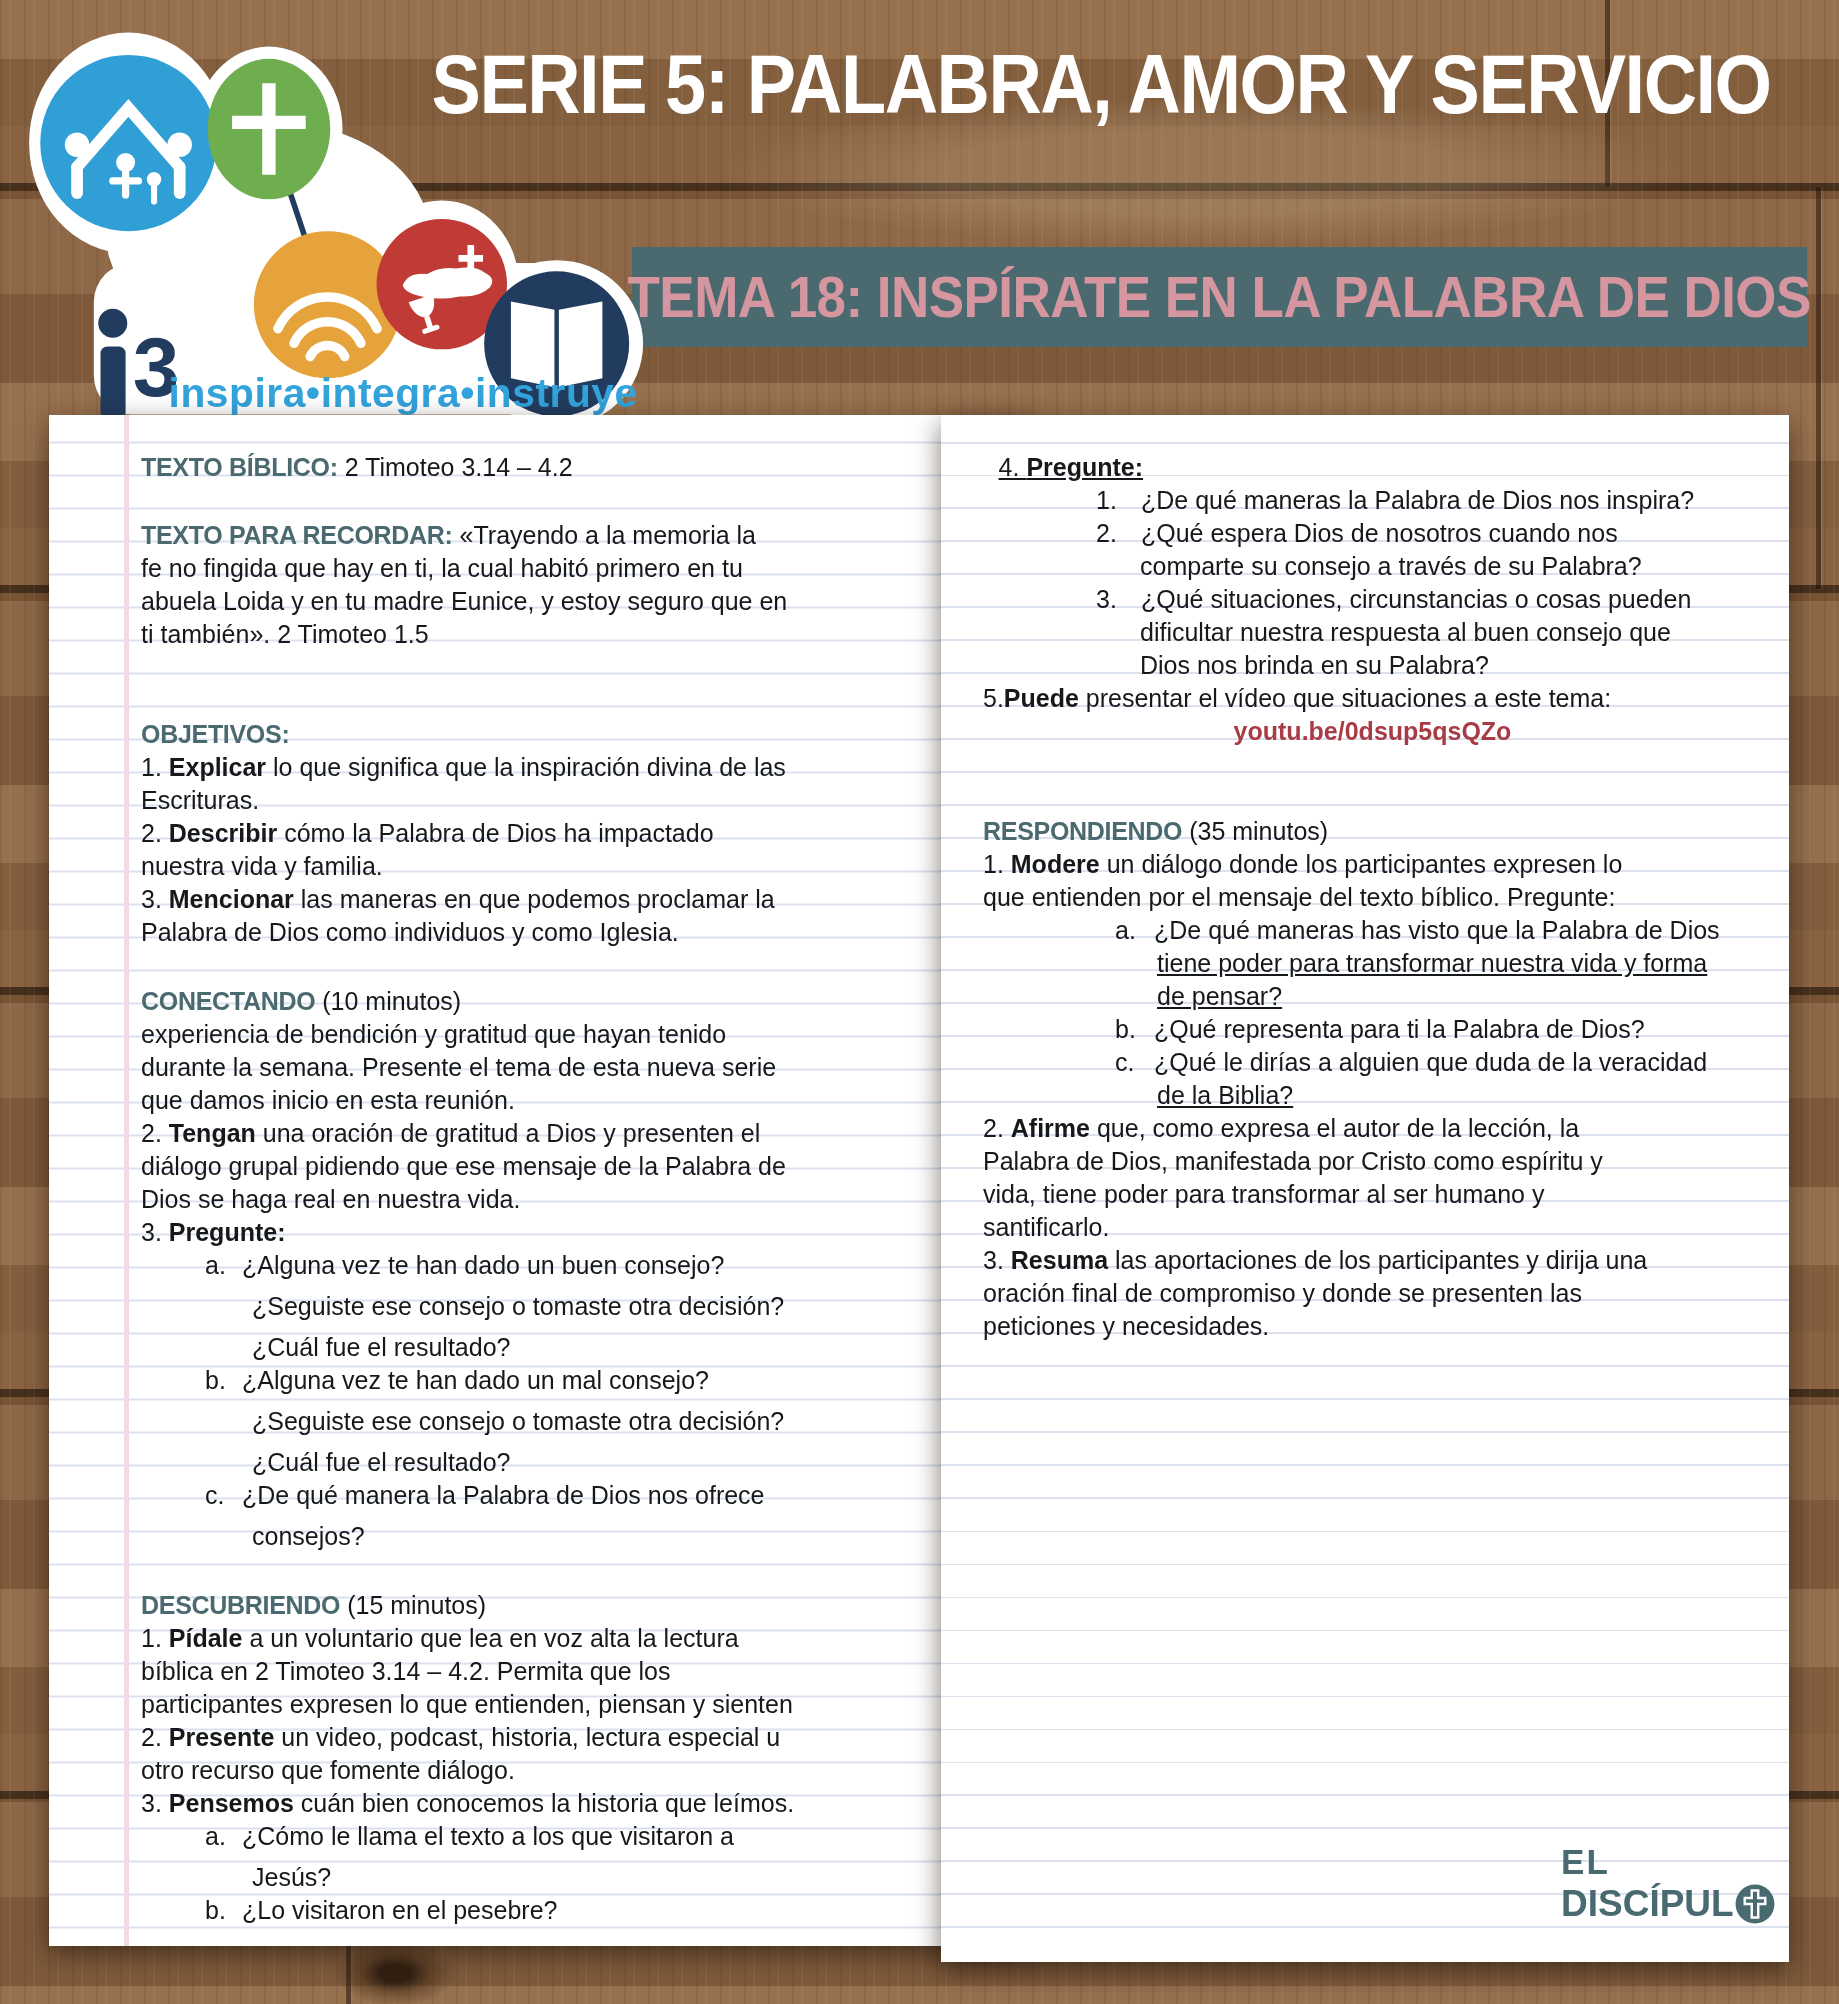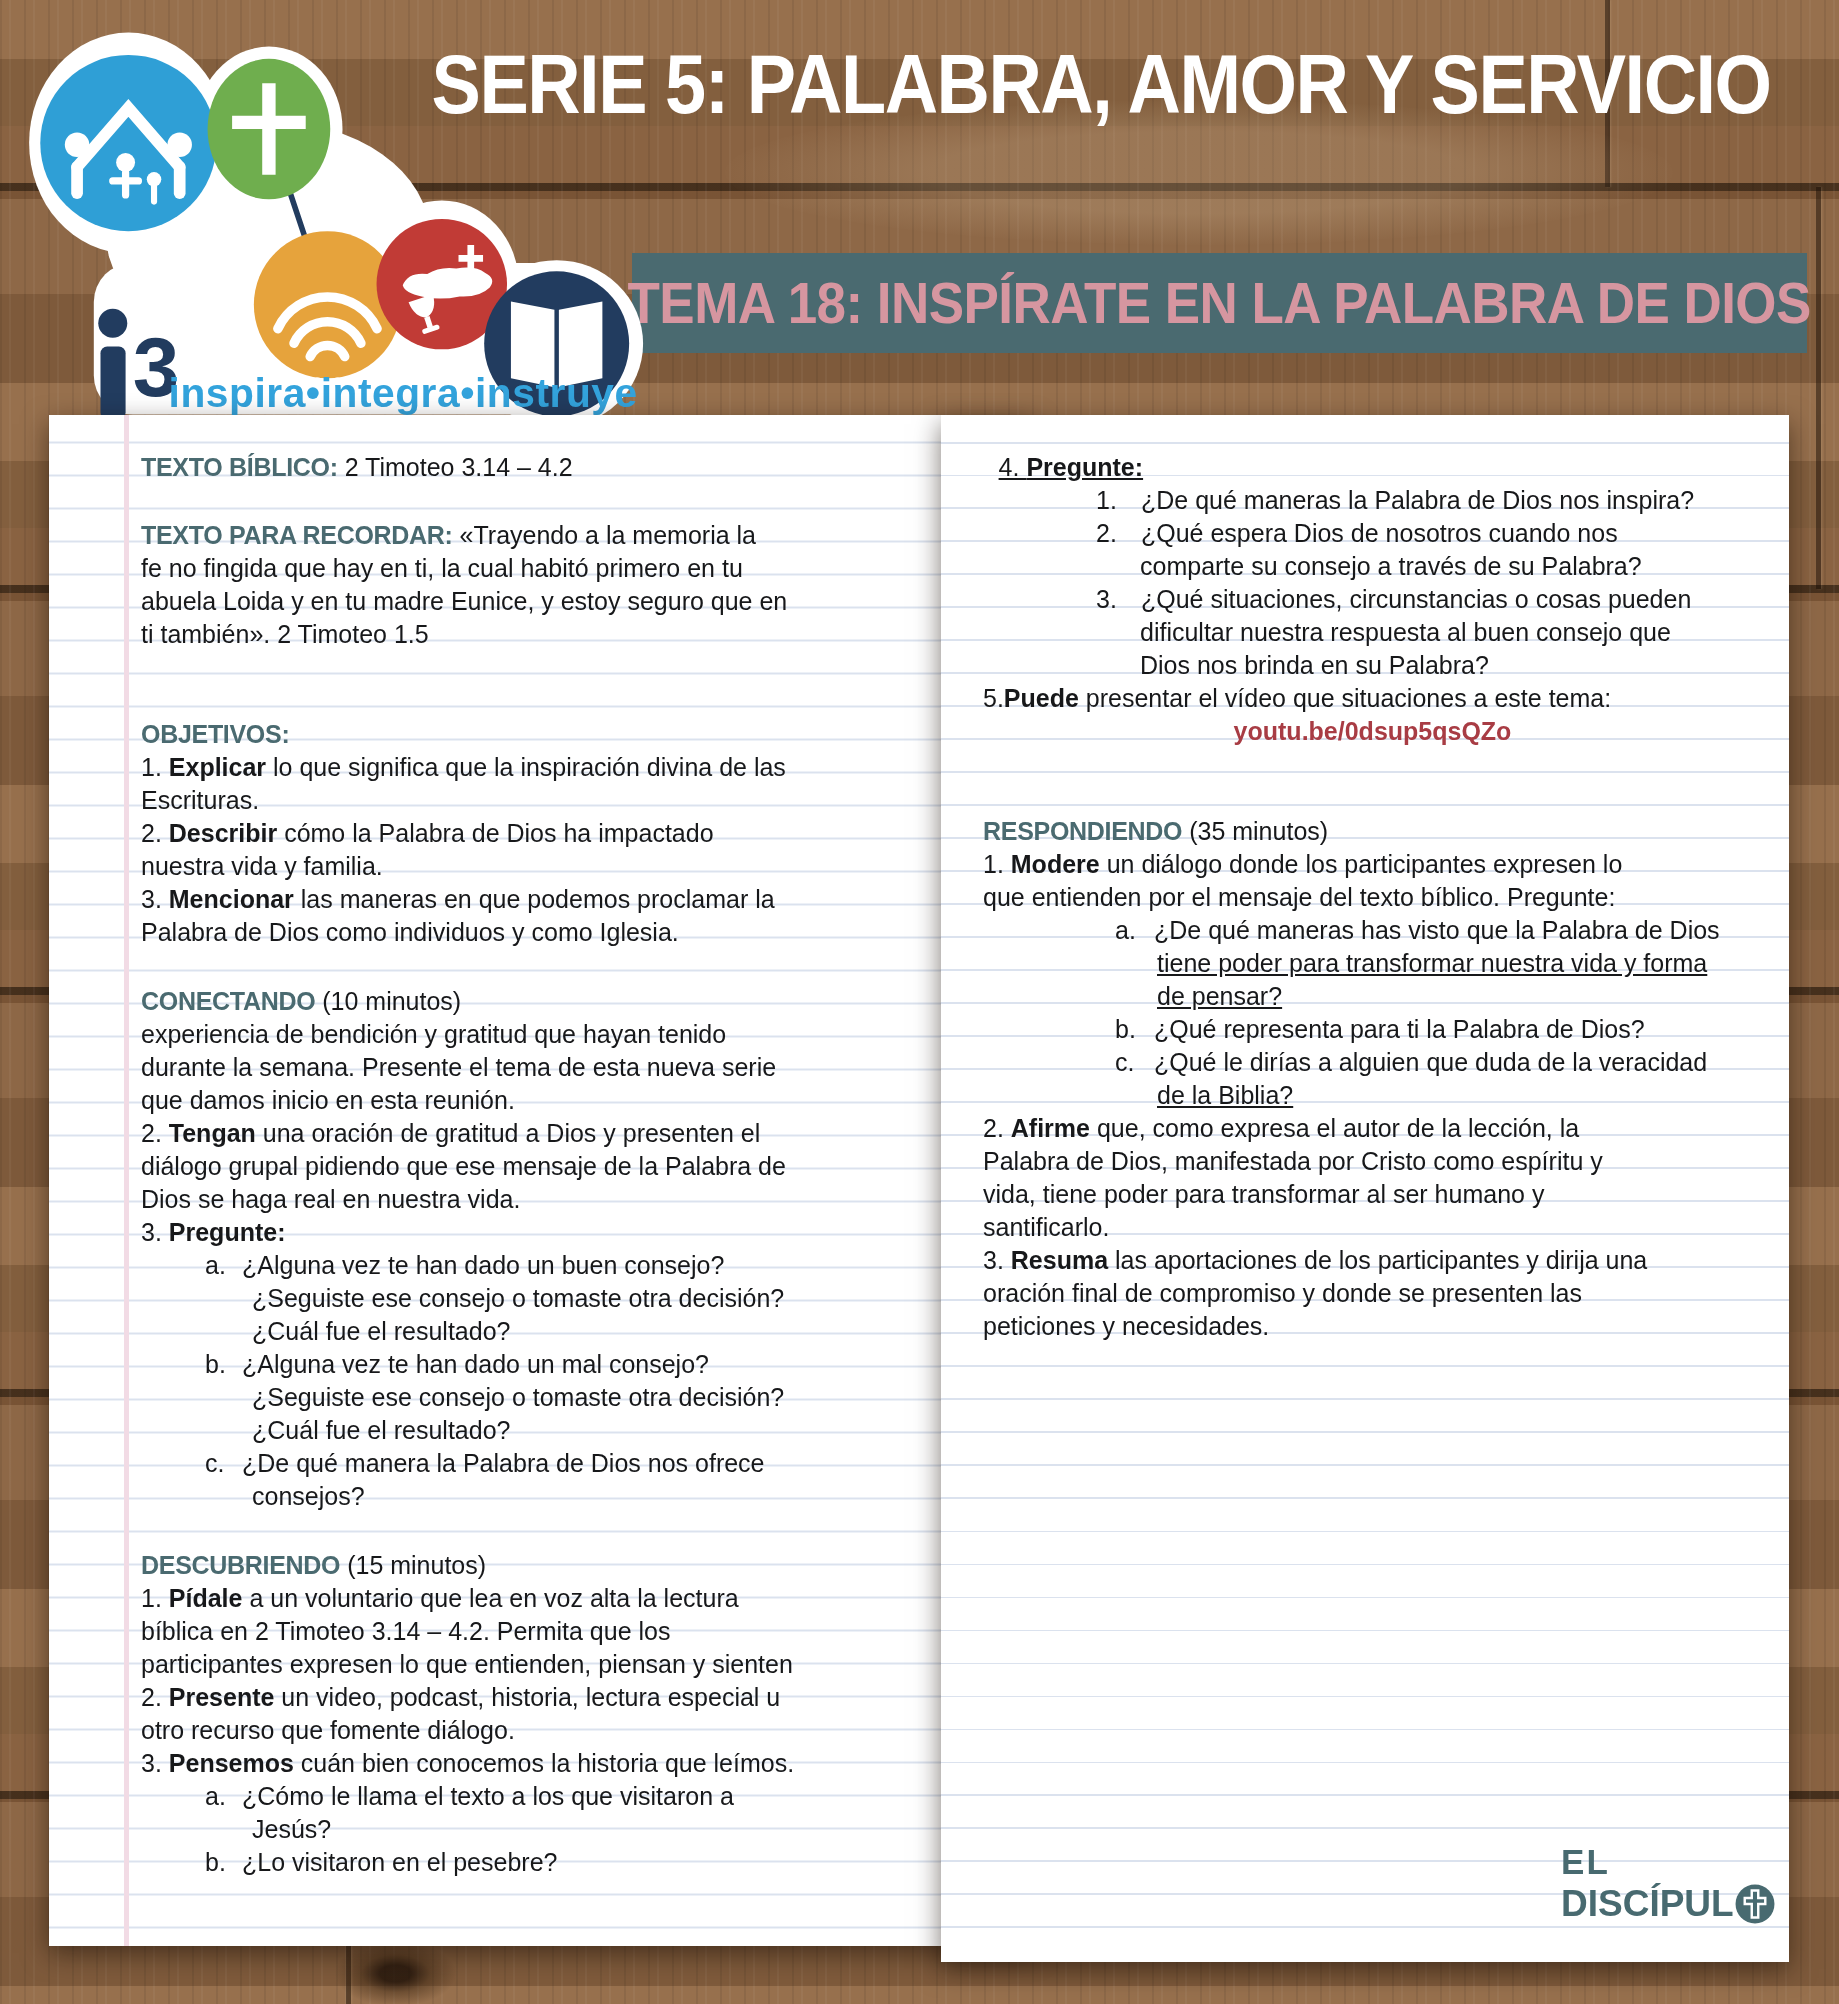--- a/index.html
+++ b/index.html
@@ -20,21 +20,21 @@
   .lightpatch{position:absolute;border-radius:50%;background:radial-gradient(ellipse at center, rgba(215,190,155,0.22) 0 40%, rgba(215,190,155,0) 72%);}
 
   .series-title{
     position:absolute;left:346px;top:40px;width:1427px;height:89px;
     color:#ffffff;font-size:84px;font-weight:800;line-height:89px;
     text-align:center;letter-spacing:-1.7px;
     transform:scaleX(0.88);transform-origin:center;
     white-space:nowrap;
   }
   .tema-banner{
-    position:absolute;left:632px;top:253px;width:1175px;height:100px;
+    position:absolute;left:632px;top:247px;width:1175px;height:100px;
     background:#4a6a70;
     display:flex;align-items:center;justify-content:center;
   }
   .tema-banner .bt{
     color:#d696a0;font-size:57px;font-weight:800;letter-spacing:-0.6px;
     transform:scaleX(0.93);white-space:nowrap;
   }
 
   .logo-svg{position:absolute;left:28px;top:23.4px;width:619px;height:399px;}
 
@@ -56,21 +56,21 @@
   #right-text{left:42px;right:27px;}
 
   .tline{min-height:33px;}
   .b{font-weight:700;}
   .h{color:#4a6a70;font-weight:700;letter-spacing:-0.3px;}
   .gap1{margin-top:35px;}
   .gap2{margin-top:67px;}
   .gap3{margin-top:36px;}
 
   .q .first{margin-left:64px;}
-  .q .cont{margin-left:111px;}
+  .q .cont{margin-left:111px;margin-top:8px;}
   .q .qm{display:inline-block;width:37px;}
   .rsub .first{margin-left:113px;}
   .rsub .cont{margin-left:157px;}
   .rsub .qm{display:inline-block;width:45px;}
   .rq .first{margin-left:132px;}
   .rq .cont{margin-left:174px;text-decoration:underline;}
   .rq .qm{display:inline-block;width:39px;}
   .indent28{margin-left:15.6px;text-decoration:underline;}
 
   .linkline{text-align:center;}

